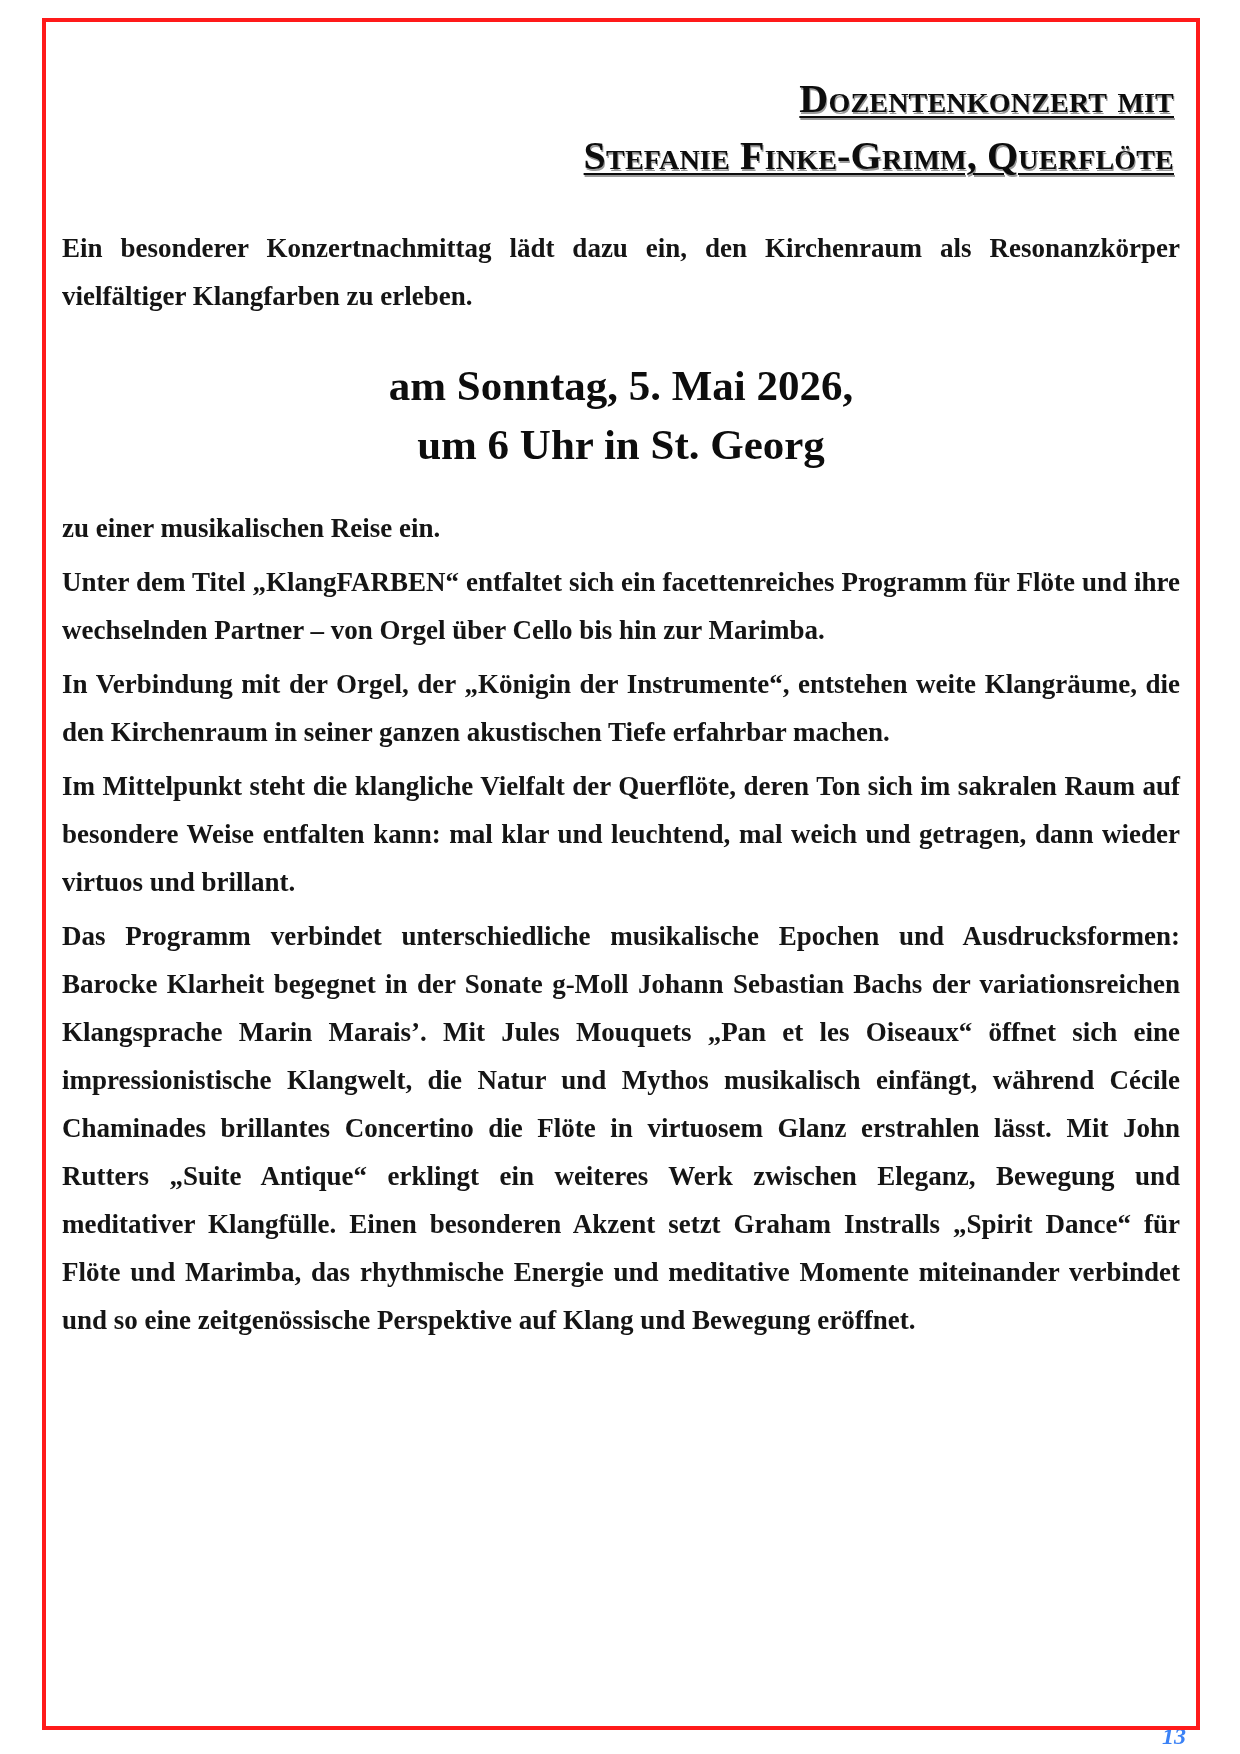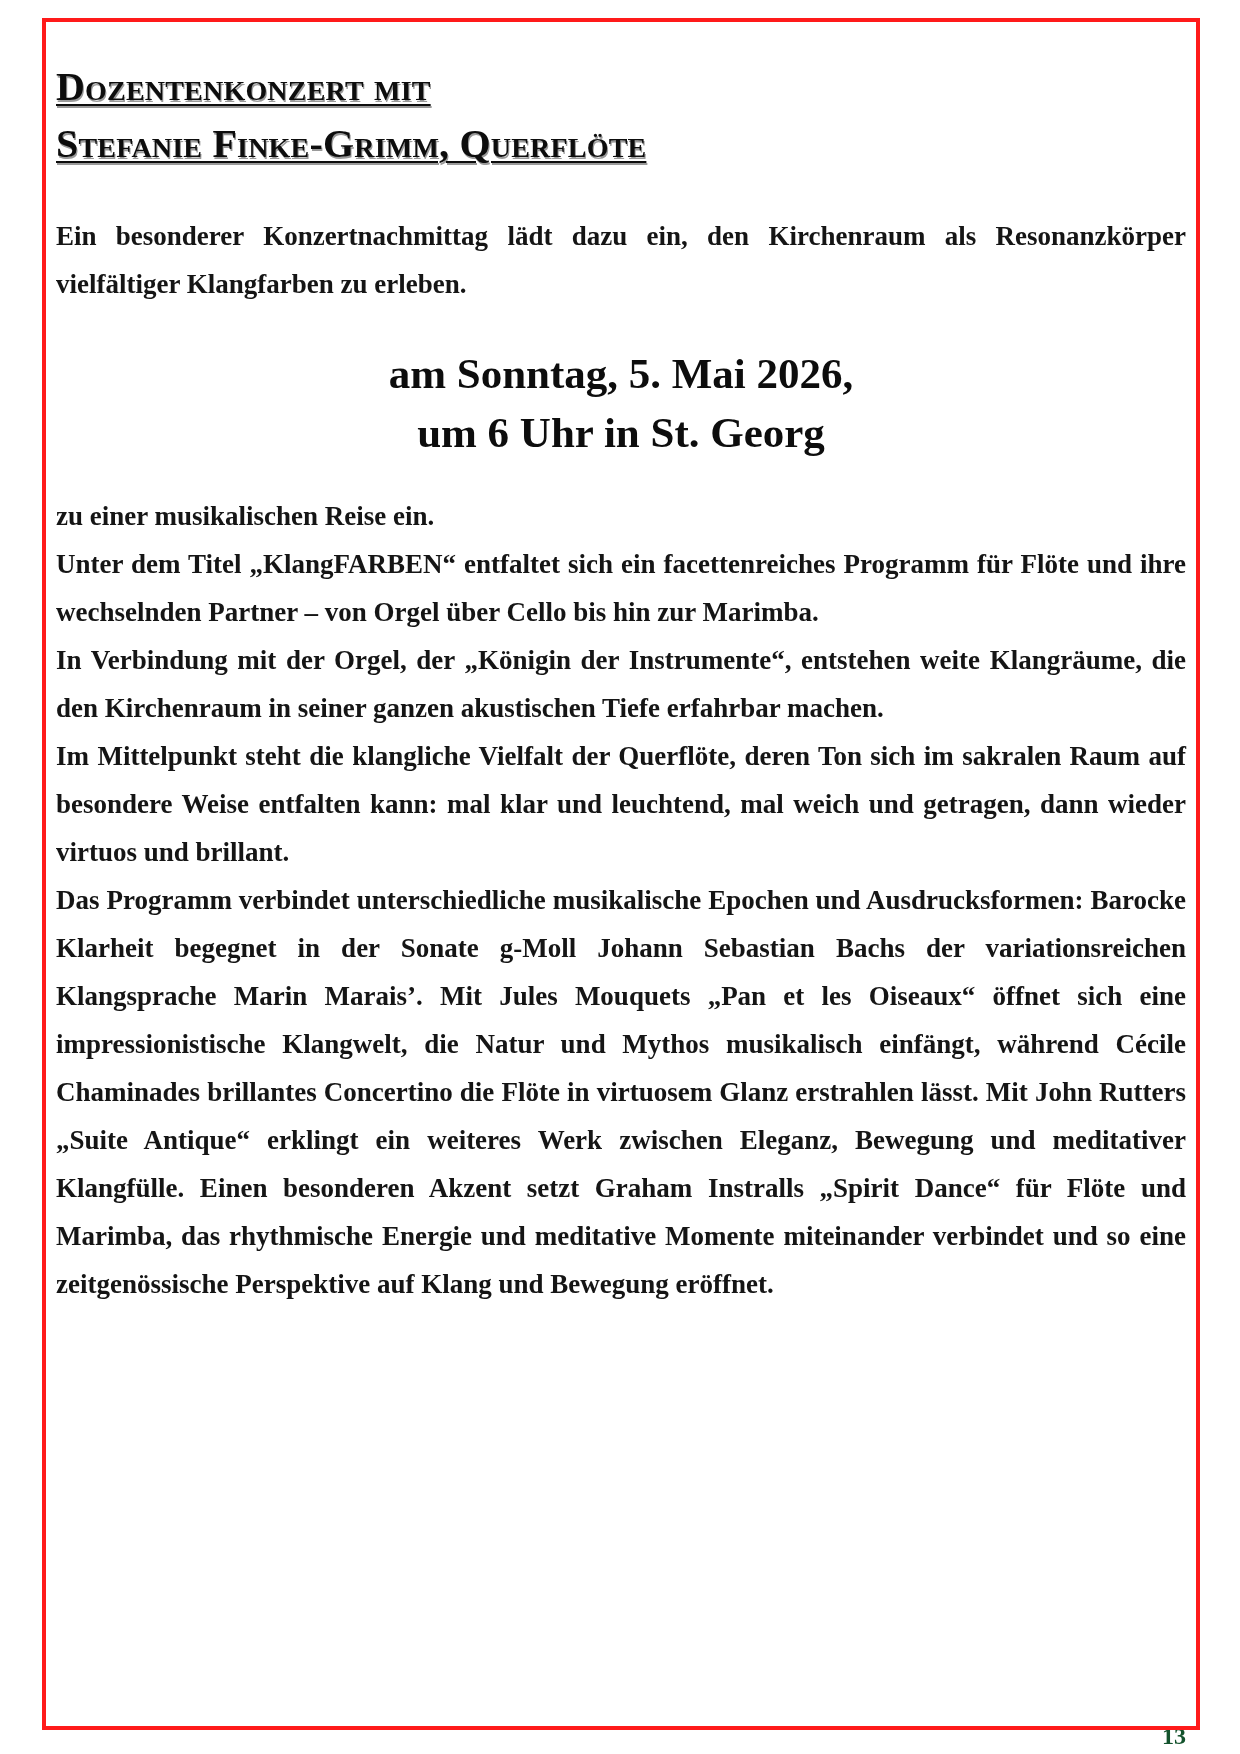--- a/index.html
+++ b/index.html
@@ -26,55 +26,56 @@
       background: transparent;
       z-index: 2;
     }
     .page-number {
       position: absolute;
       left: 1162px;
       top: 1724px;
       font-family: "Liberation Serif", serif;
       font-weight: bold;
       font-size: 24px;
-      color: #14532d;
+      color: #3b82f6;
       z-index: 1;
       line-height: 1;
+      font-style: italic;
     }
     .content {
       position: absolute;
       left: 56px;
       top: 58px;
       width: 1130px;
     }
     .title {
-      text-align: left;
+      text-align: right;
       font-family: "Liberation Serif", serif;
       font-weight: bold;
       font-variant: small-caps;
       font-size: 40px;
       line-height: 57px;
-      margin: 0;
+      margin: 12px;
       letter-spacing: 0.2px;
       color: #0d0d0d;
     }
     .title span {
       text-decoration: underline;
       text-decoration-thickness: 2px;
       text-underline-offset: 4px;
       text-shadow: 1px 2px 0 #9a9a9a;
       display: inline-block;
     }
     .para {
       font-family: "Liberation Serif", serif;
       font-weight: bold;
       font-size: 27px;
       line-height: 48px;
       text-align: justify;
-      margin: 0;
+      margin: 6px;
       color: #151515;
       hyphens: manual;
     }
     .intro { margin-top: 40px; }
     .date-block {
       text-align: center;
       font-family: "Liberation Serif", serif;
       font-weight: bold;
       font-size: 43px;
       line-height: 59px;

